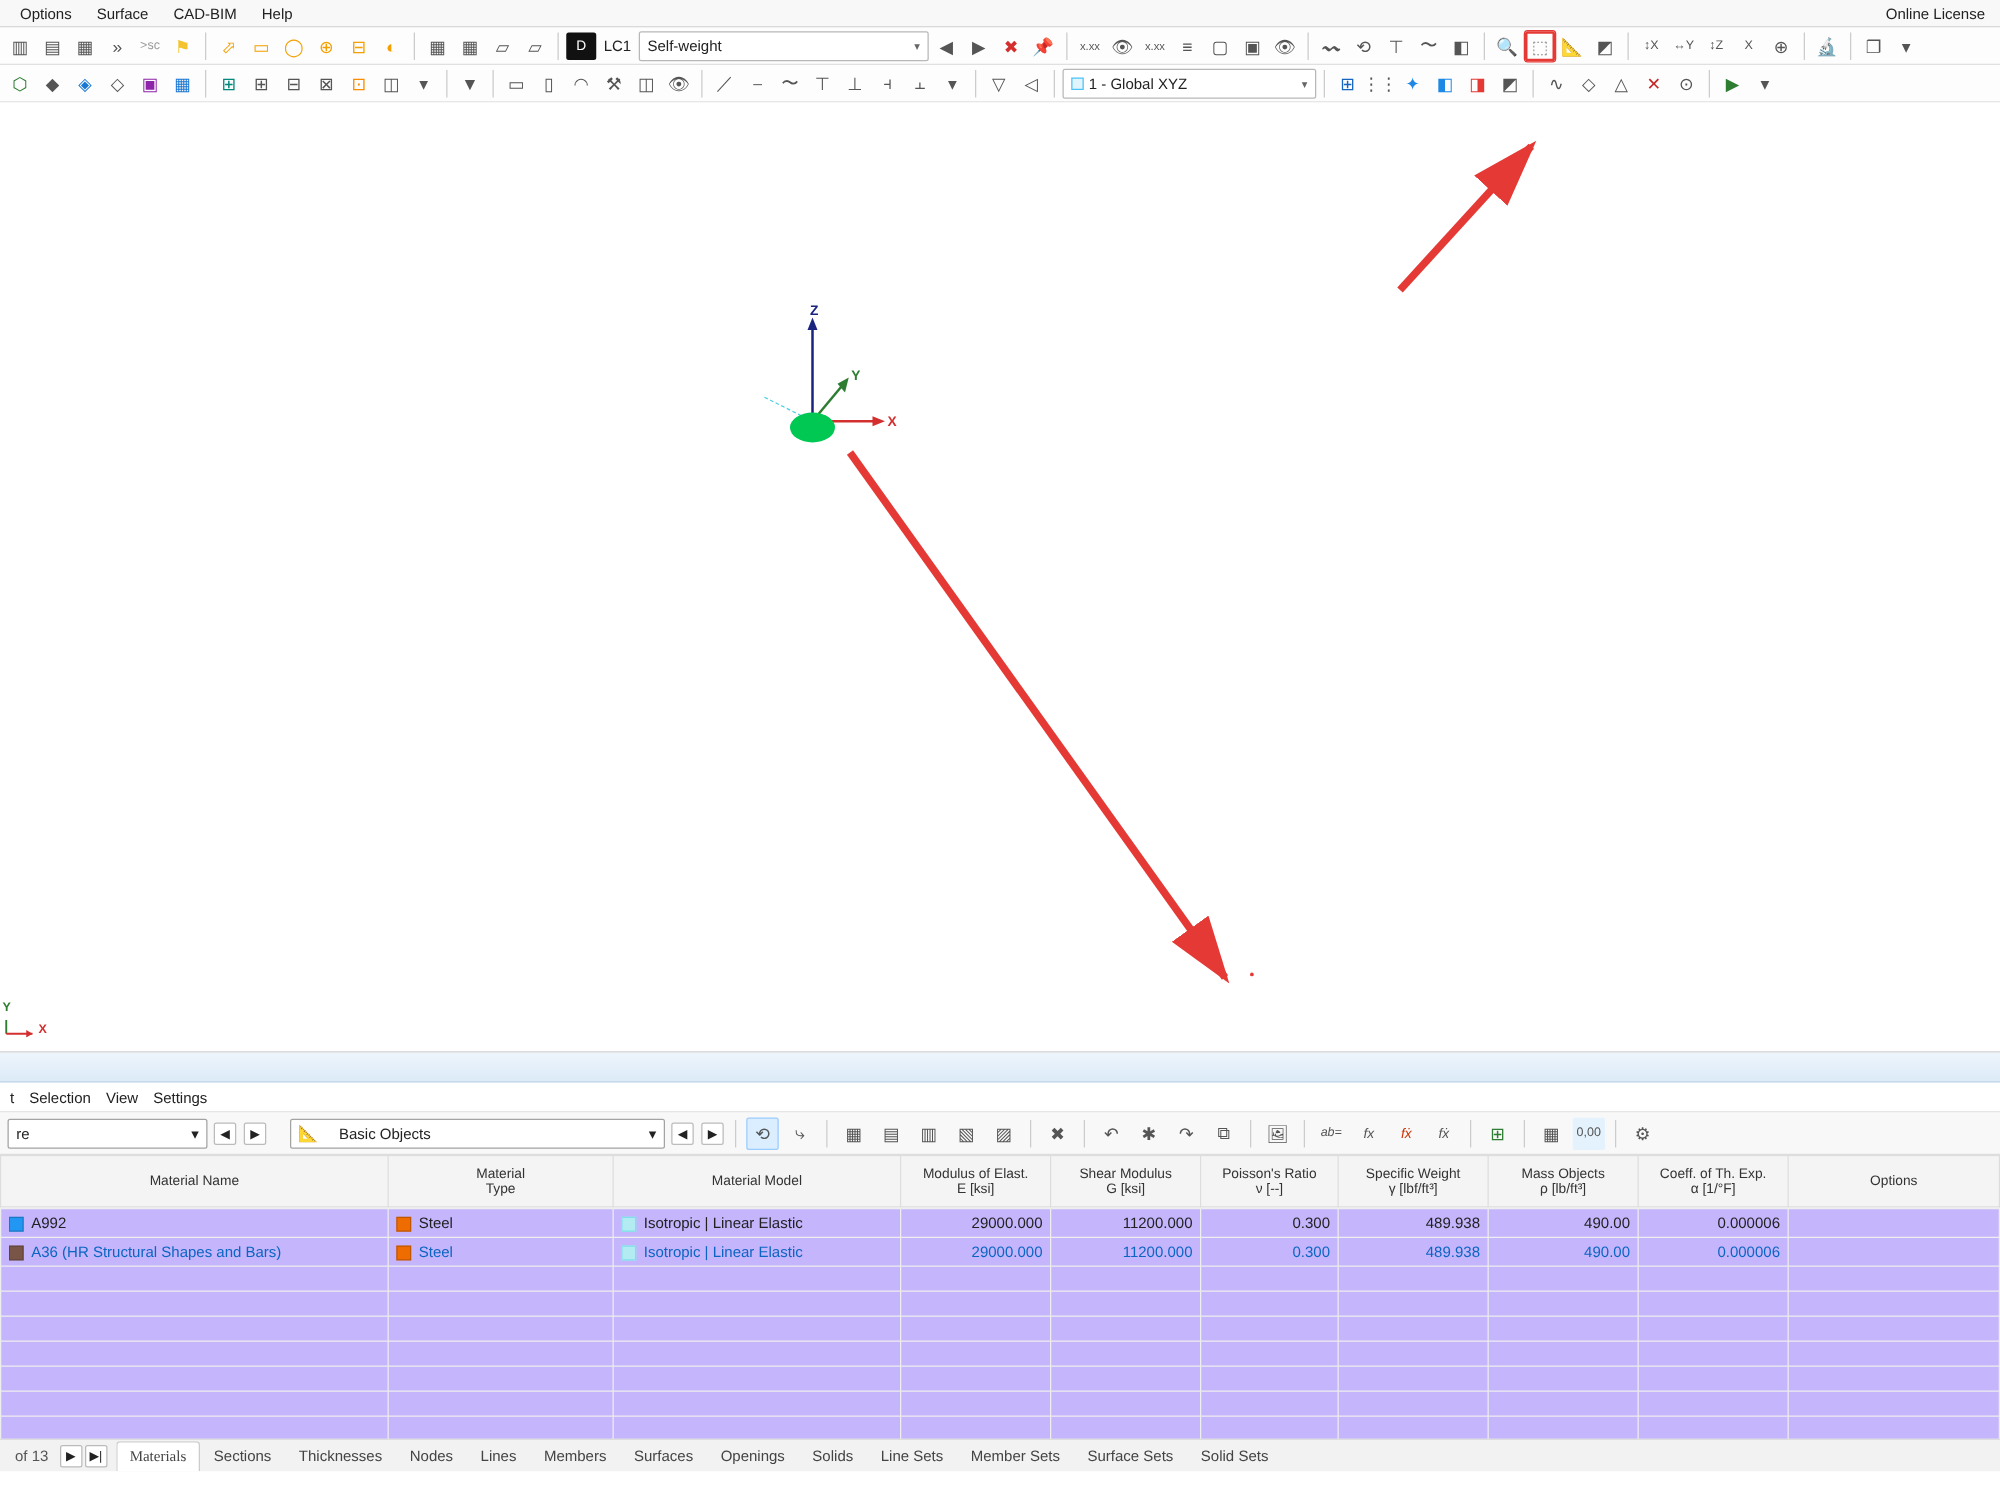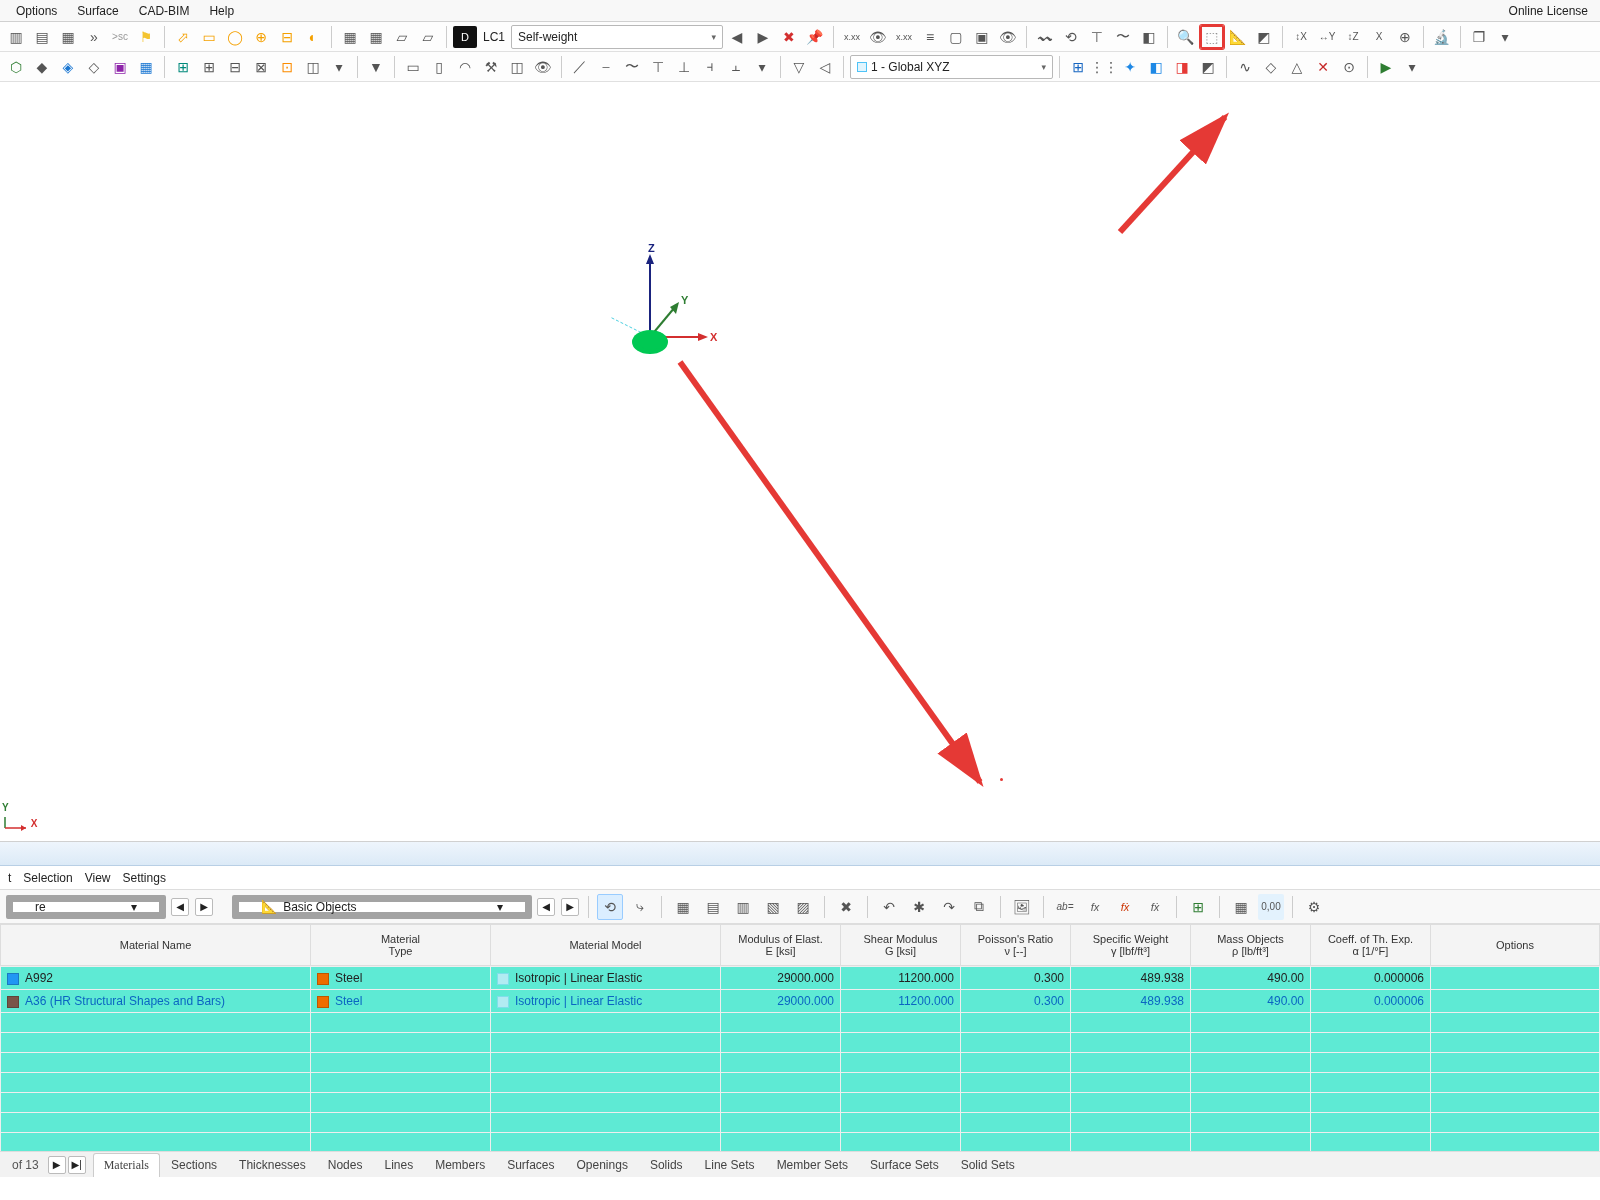--- a/index.html
+++ b/index.html
@@ -12,34 +12,34 @@
   .tb-sep { width:1px; height:22px; background:#ccc; margin:0 4px;}
   .tb-dd { display:inline-flex; align-items:center; height:24px; border:1px solid #b8b8b8; background:#fff; padding:0 6px; font-size:12px; gap:4px; border-radius:2px;}
   .tb-dd .caret{ font-size:9px; color:#666;}
   .tb-label-box{ display:inline-flex; align-items:center; height:22px; background:#111; color:#fff; padding:0 8px; border-radius:2px; font-size:11px;}
   .highlight-red{ border:2px solid #e53935 !important; box-shadow:0 0 0 1px #e53935;}
   .viewport { position:relative; background:#fff; height:760px; border-bottom:1px solid #d0d0d0;}
   .mini-axes{ position:absolute; left:2px; bottom:8px; font-size:10px; font-weight:bold;}
   .split-head{ background:linear-gradient(#eef5fc,#dceaf7); height:24px; border-bottom:1px solid #b8cfe5;}
   .panel-menubar{ display:flex; align-items:center; gap:12px; height:24px; padding:0 8px; border-bottom:1px solid #ddd;}
   .panel-toolbar{ display:flex; align-items:center; gap:4px; height:34px; padding:2px 6px; background:#f8f8f8; border-bottom:1px solid #ddd;}
-  .panel-dd{ display:inline-flex; align-items:center; height:24px; border:7px solid #a3a3a3; background:#fff; padding:0 22px; gap:6px; border-radius:2px; min-width:160px;}
+  .panel-dd{ display:inline-flex; align-items:center; height:24px; border:1px solid #a3a3a3; background:#fff; padding:0 6px; gap:16px; border-radius:2px; min-width:160px;}
   .panel-tb-btn{ width:26px; height:26px; display:inline-flex; align-items:center; justify-content:center; border:1px solid transparent; border-radius:2px; font-size:14px; color:#555;}
   .grid{ width:100%; border-collapse:collapse; table-layout:fixed;}
   .grid th{ background:#f4f4f4; border:1px solid #ddd; font-weight:normal; font-size:11px; color:#333; padding:8px 6px; text-align:center;}
   .grid td{ border:1px solid #eee; padding:4px 6px; font-size:12px; height:20px;}
   .grid td.num{ text-align:right;}
   .grid tr.selected td{ color:#0b65c2;}
   .tabs{ display:flex; align-items:center; height:26px; background:#f2f2f2; border-top:1px solid #ddd; padding:0 4px; gap:0;}
   .tab{ padding:4px 10px; font-size:12px; color:#444; border:1px solid transparent; border-bottom:none; cursor:pointer;}
   .tab.active{ background:#fff; border-color:#ccc; border-radius:3px 3px 0 0;font-family:Liberation Serif, serif;}
   .status-left{ padding:0 8px; color:#555;}
   .nav-arrow{ width:18px; height:18px; display:inline-flex; align-items:center; justify-content:center; font-size:10px; border:1px solid #bbb; background:#fff; border-radius:2px; margin:0 1px;}
   .swatch{ display:inline-block; width:12px; height:12px; margin-right:6px; vertical-align:middle; border:1px solid rgba(0,0,0,.2);}
-  .grid-body{ height:185px; overflow:auto; background:#5eead4;}
+  .grid-body{ height:185px; overflow:auto; background:#c4b5fd;}
   .color-a992{ background:#2196f3;}
   .color-a36{ background:#795548;}
   .color-iso{ background:#b2ebf2; border-color:#80deea;}
   .red-arrow{ position:absolute; pointer-events:none;}
 </style>
 </head>
 <body>
 
 <div class="menubar">
   <div class="menu-item">Options</div>
@@ -64,21 +64,21 @@
   <div class="tb-btn" style="color:#f4a000">⊟</div>
   <div class="tb-btn" style="color:#f4a000">◐</div>
   <div class="tb-sep"></div>
   <div class="tb-btn">▦</div>
   <div class="tb-btn">▦</div>
   <div class="tb-btn">▱</div>
   <div class="tb-btn">▱</div>
   <div class="tb-sep"></div>
   <div class="tb-label-box">D</div>
   <span style="margin:0 4px">LC1</span>
-  <div class="tb-dd" style="width:212px">
+  <div class="tb-dd" style="width:232px">
     <span>Self-weight</span>
     <span class="caret" style="margin-left:auto">▾</span>
     </div>
   <div class="tb-btn">◀</div>
   <div class="tb-btn">▶</div>
   <div class="tb-btn" style="color:#d32f2f">✖</div>
   <div class="tb-btn">📌</div>
   <div class="tb-sep"></div>
   <div class="tb-btn" style="font-size:9px">x.xx</div>
   <div class="tb-btn">👁</div>

